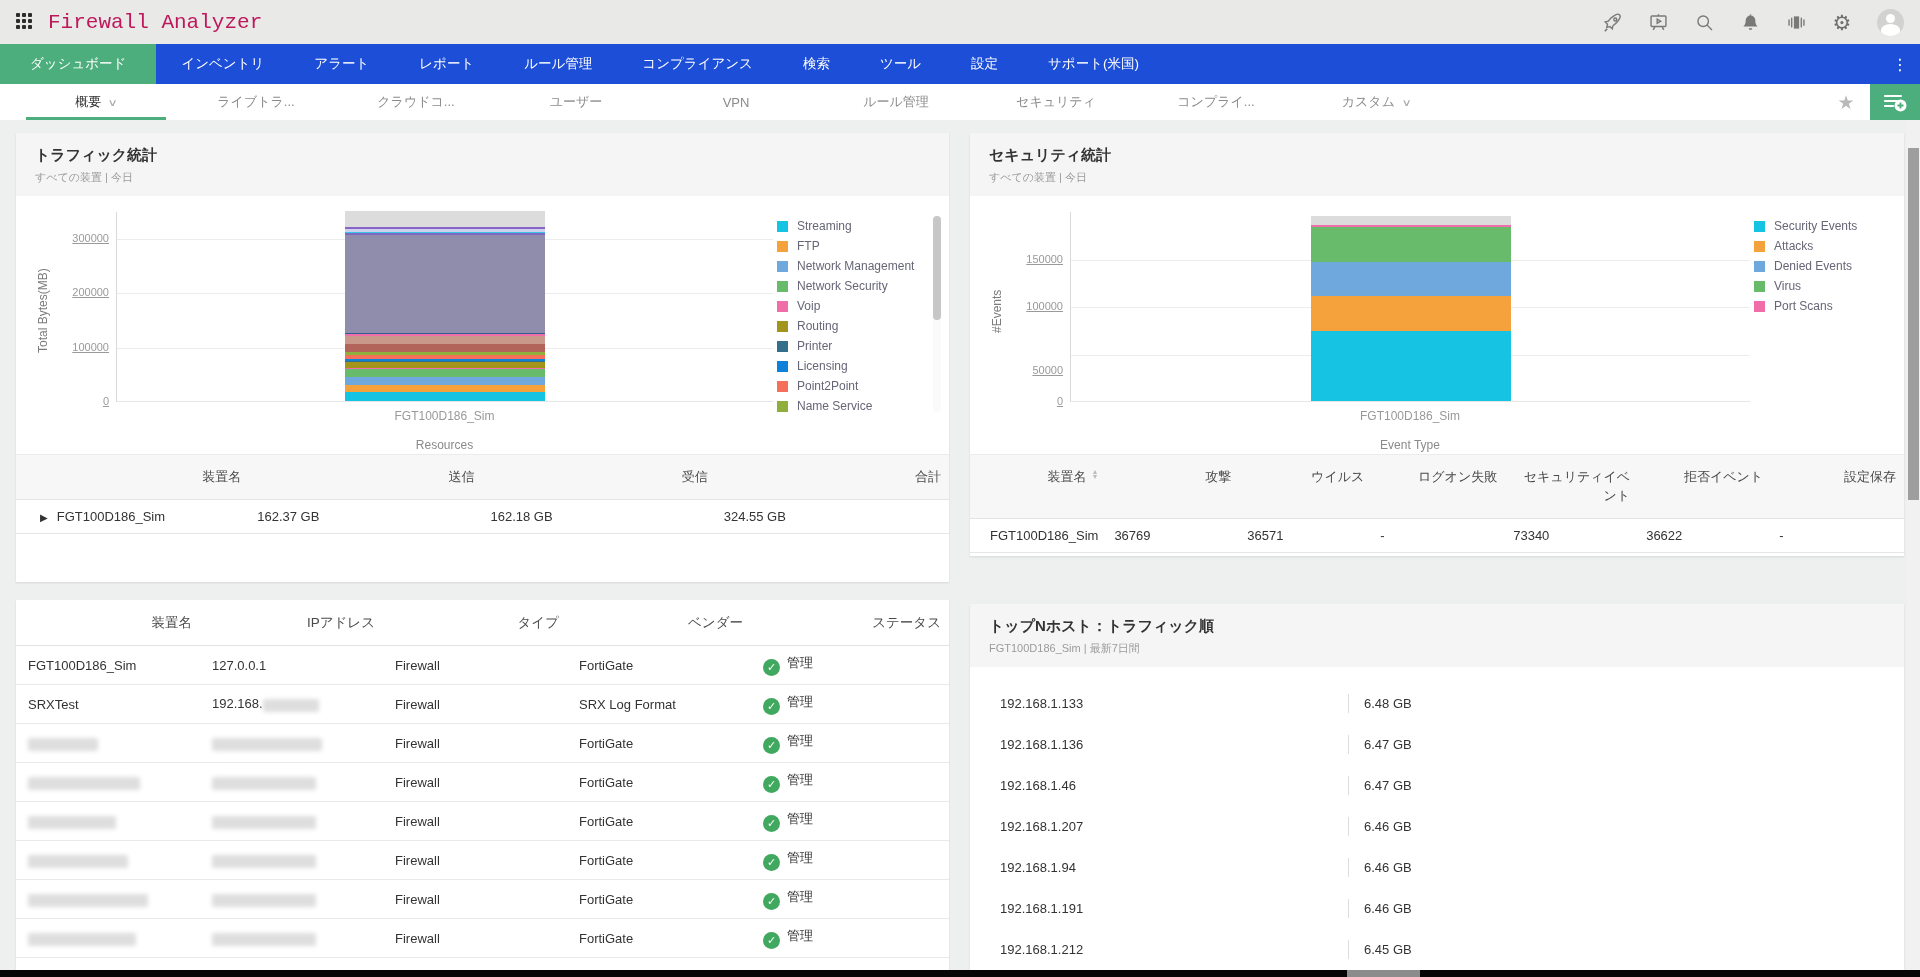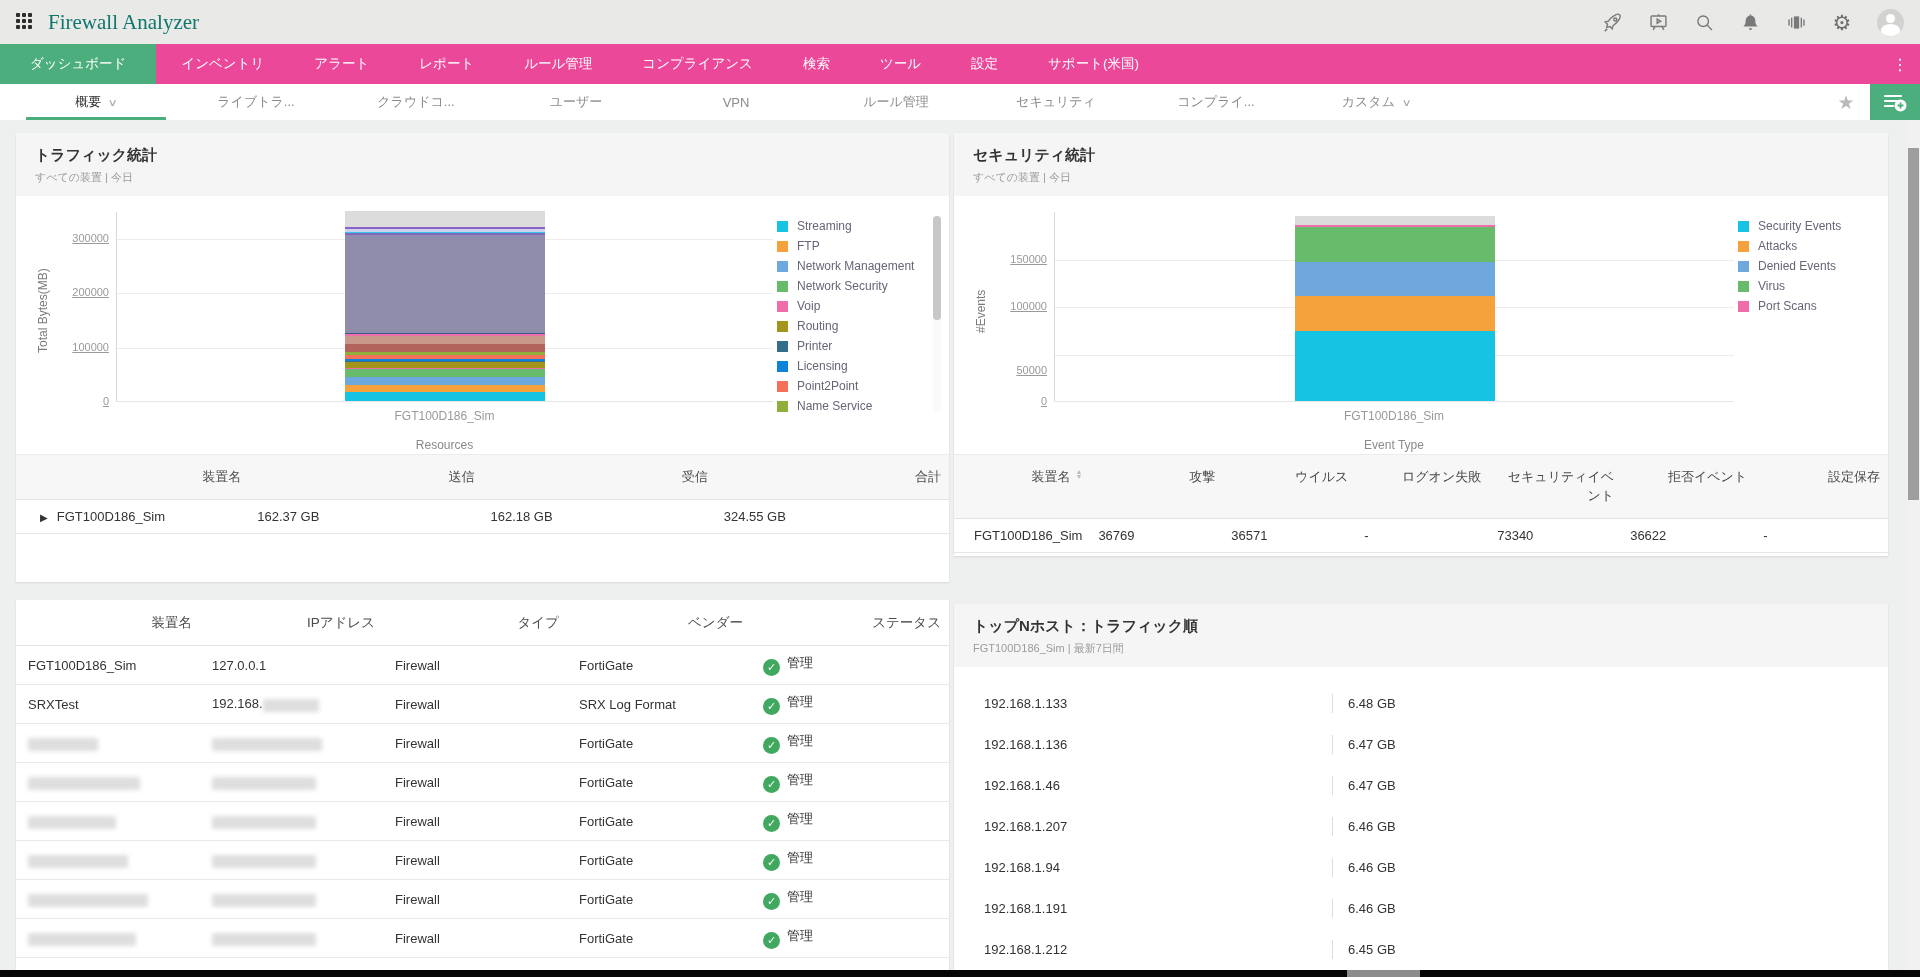--- a/index.html
+++ b/index.html
@@ -3,47 +3,47 @@
 <meta charset="utf-8">
 <style>
   * { margin:0; padding:0; box-sizing:border-box; }
   html,body { width:1920px; height:977px; }
   body { font-family:"Liberation Sans","DejaVu Sans",sans-serif; background:#eef0ef; overflow:hidden; position:relative; color:#333; }
 
   
   .app-header { height:44px; background:#e9e9e7; display:flex; align-items:center; padding:0 16px; }
   .grid-icon { width:19px; height:19px; display:grid; grid-template-columns:repeat(3,4px); grid-template-rows:repeat(3,4px); gap:2px; margin-right:13px; cursor:pointer; }
   .grid-icon span { background:#2d2d2d; border-radius:1px; }
-  .app-title { font-family:Liberation Serif, serif; font-size:21px; color:#0f766e; }
+  .app-title { font-family:Liberation Mono, monospace; font-size:21px; color:#be185d; }
   .header-icons { margin-left:auto; display:flex; align-items:center; gap:24px; color:#797979; }
   .hicon { width:22px; height:22px; display:flex; align-items:center; justify-content:center; cursor:pointer; }
   .hicon svg { width:21px; height:21px; stroke:#797979; fill:none; stroke-width:1.6; }
   .gear-glyph { font-size:21px; line-height:1; color:#6f6f6f; }
   .avatar { width:27px; height:27px; border-radius:50%; background:#d2d2d0; position:relative; overflow:hidden; cursor:pointer; }
   .avatar .head { position:absolute; top:5px; left:9px; width:9px; height:9px; border-radius:50%; background:#fff; }
   .avatar .body { position:absolute; top:15px; left:4px; width:19px; height:12px; border-radius:50% 50% 0 0; background:#fff; }
 
   
-  .nav { height:40px; background:#ec4899; display:flex; align-items:stretch; position:relative; }
+  .nav { height:40px; background:#1d4ed8; display:flex; align-items:stretch; position:relative; }
   .nav-item { padding:13px 25px; display:flex; align-items:center; color:#fff; font-size:13.5px; cursor:pointer; white-space:nowrap; }
   .nav-item.active { background:#4cae7c; padding:0 30px; }
   .nav-dots { position:absolute; right:6px; top:0; height:100%; display:flex; align-items:center; color:#fff; font-size:16px; cursor:pointer; padding:0 6px; }
 
   
   .subnav { height:36px; background:#fff; display:flex; align-items:stretch; position:relative; padding-left:16px; }
   .subtab { width:160px; display:flex; align-items:center; justify-content:center; gap:8px; color:#8b8b8b; font-size:13px; position:relative; cursor:pointer; white-space:nowrap; }
   .subtab.active { color:#333;text-align:right; }
   .subtab.active::after { content:""; position:absolute; left:10px; right:10px; bottom:0; height:3px; background:#4cae7c; }
   .chev { font-size:10px; color:#aaa; transform:scaleX(1.4); }
   .subnav-right { position:absolute; right:0; top:0; height:100%; display:flex; }
   .star-btn { width:48px; display:flex; align-items:center; justify-content:center; color:#b9b9b9; font-size:19px; cursor:pointer; background:#fff; }
   .add-widget-btn { width:50px; background:#4cae7c; display:flex; align-items:center; justify-content:center; cursor:pointer; }
 
   
-  .main { position:absolute; top:120px; left:0; right:13px; bottom:7px; overflow:hidden; padding:13px 0 0 16px; display:flex; gap:5px; }
+  .main { position:absolute; top:120px; left:0; right:13px; bottom:7px; overflow:hidden; padding:13px 0 0 16px; display:flex; gap:21px; }
   .col { display:flex; flex-direction:column; min-height:0; }
   .col-left { width:933px; }
   .col-right { width:934px; }
   .panel { background:#fff; box-shadow:0 1px 2px rgba(0,0,0,.10); }
   .panel-head { background:#f5f5f5; padding:13px 19px 11px; }
   .panel-title { font-size:15px; font-weight:bold; color:#333; }
   .panel-sub { font-size:11px; color:#9b9b9b; margin-top:5px; }
   .panel-traffic { height:449px; margin-bottom:18px; }
   .panel-security { height:449px; margin-bottom:48px; }
   .panel-devices { flex:1; }

